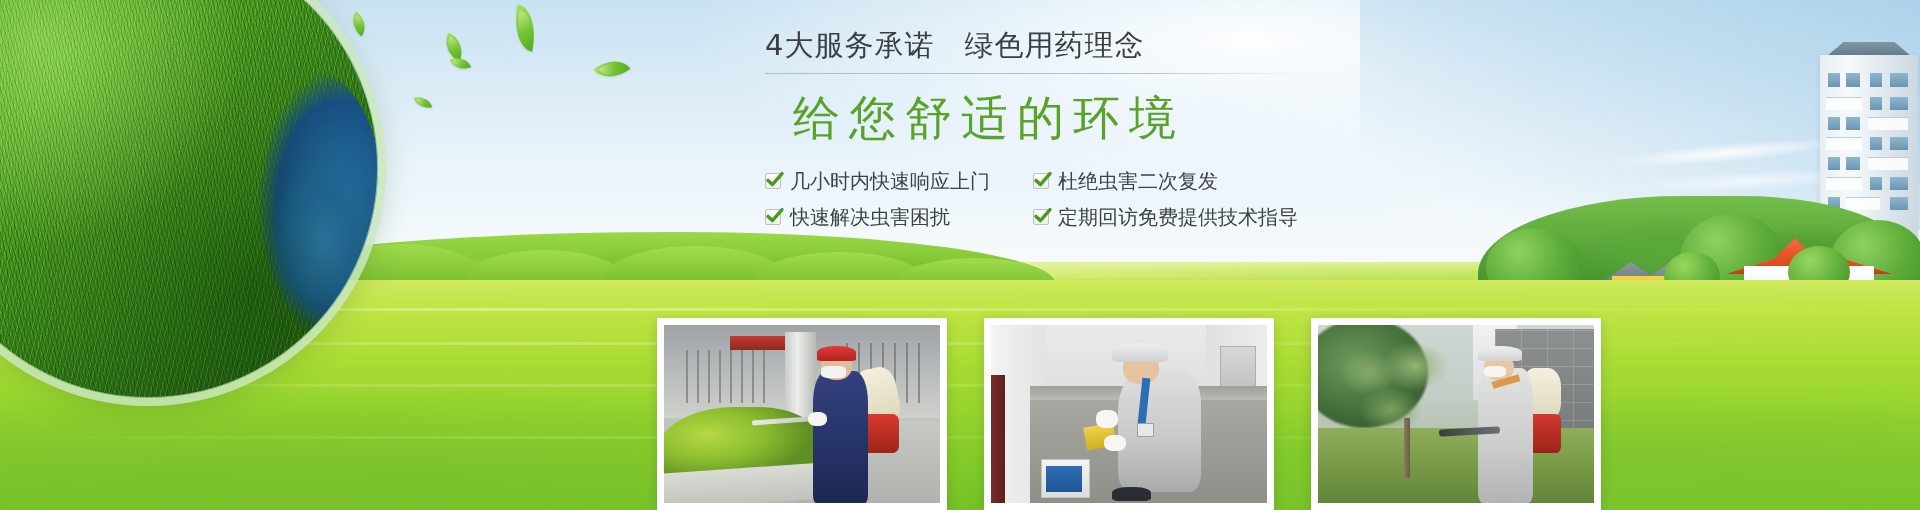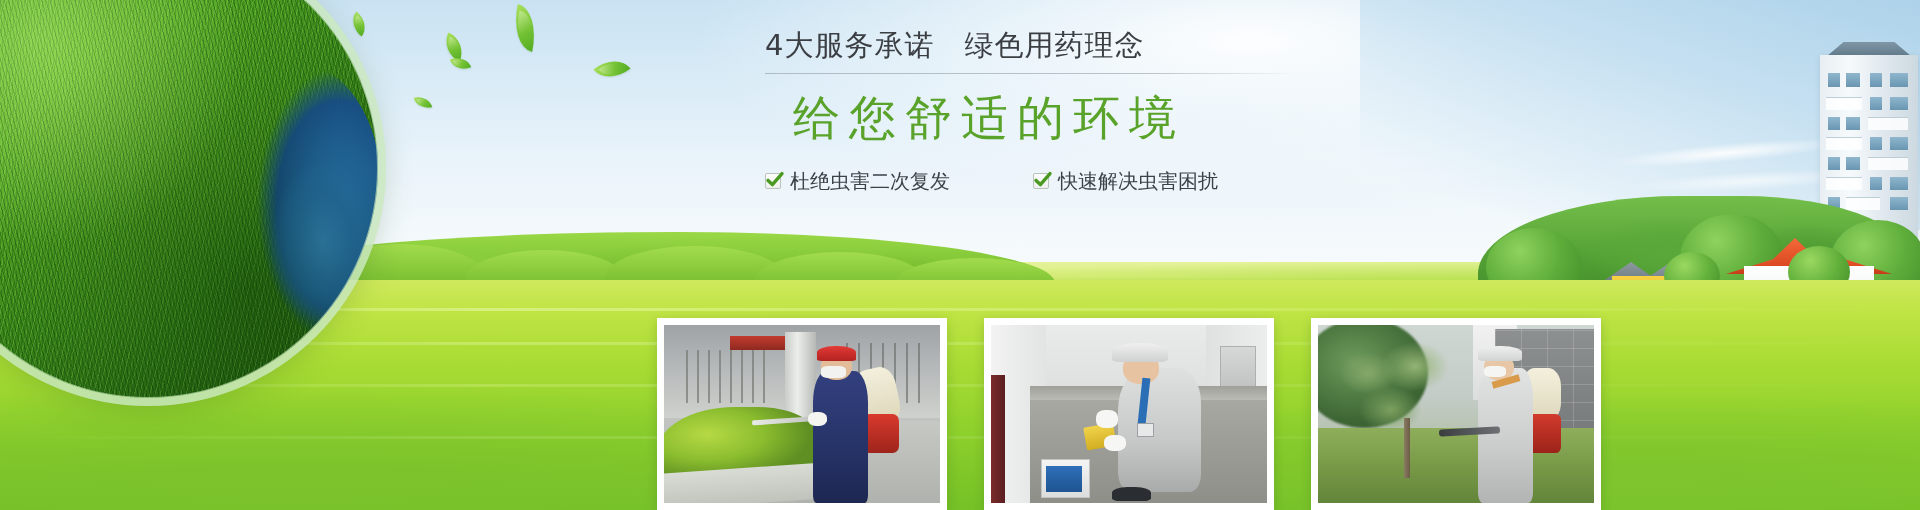--- a/index.html
+++ b/index.html
@@ -496,39 +496,55 @@
   <div class="leaf" style="left:349px; top:16px;  width:20px; height:16px; transform:rotate(40deg);"></div>
 
   <div class="copy">
 
     <div class="eyebrow">4大服务承诺　绿色用药理念</div>
     <div class="rule"></div>
     <div class="headline">给您舒适的环境</div>
 
     <div class="bullets">
 
+      <div class="bullet">
+        <span class="chk">
+          <svg width="22" height="22" viewBox="0 0 22 22" aria-hidden="true">
+            <path d="M4 11.4 L8.4 15.6 L18 4.6" fill="none" stroke="#4a9a22" stroke-width="3.4" stroke-linecap="round" stroke-linejoin="round"></path>
+          </svg>
+        </span>
+        <span class="bullet-text">几小时内快速响应上门</span>
+      </div>
 
       <div class="bullet">
         <span class="chk">
           <svg width="22" height="22" viewBox="0 0 22 22" aria-hidden="true">
             <path d="M4 11.4 L8.4 15.6 L18 4.6" fill="none" stroke="#4a9a22" stroke-width="3.4" stroke-linecap="round" stroke-linejoin="round"></path>
           </svg>
         </span>
         <span class="bullet-text">杜绝虫害二次复发</span>
       </div>
 
       <div class="bullet">
         <span class="chk">
           <svg width="22" height="22" viewBox="0 0 22 22" aria-hidden="true">
             <path d="M4 11.4 L8.4 15.6 L18 4.6" fill="none" stroke="#4a9a22" stroke-width="3.4" stroke-linecap="round" stroke-linejoin="round"></path>
           </svg>
         </span>
         <span class="bullet-text">快速解决虫害困扰</span>
       </div>
 
+      <div class="bullet">
+        <span class="chk">
+          <svg width="22" height="22" viewBox="0 0 22 22" aria-hidden="true">
+            <path d="M4 11.4 L8.4 15.6 L18 4.6" fill="none" stroke="#4a9a22" stroke-width="3.4" stroke-linecap="round" stroke-linejoin="round"></path>
+          </svg>
+        </span>
+        <span class="bullet-text">定期回访免费提供技术指导</span>
+      </div>
 
     </div>
   </div>
 
   <div class="cards">
 
     <div class="card">
       <div class="photo p1" title="穿蓝色工作服戴红帽的技术员在绿化带喷洒药剂">
         <div class="bldg"></div>
         <div class="redband"></div>

